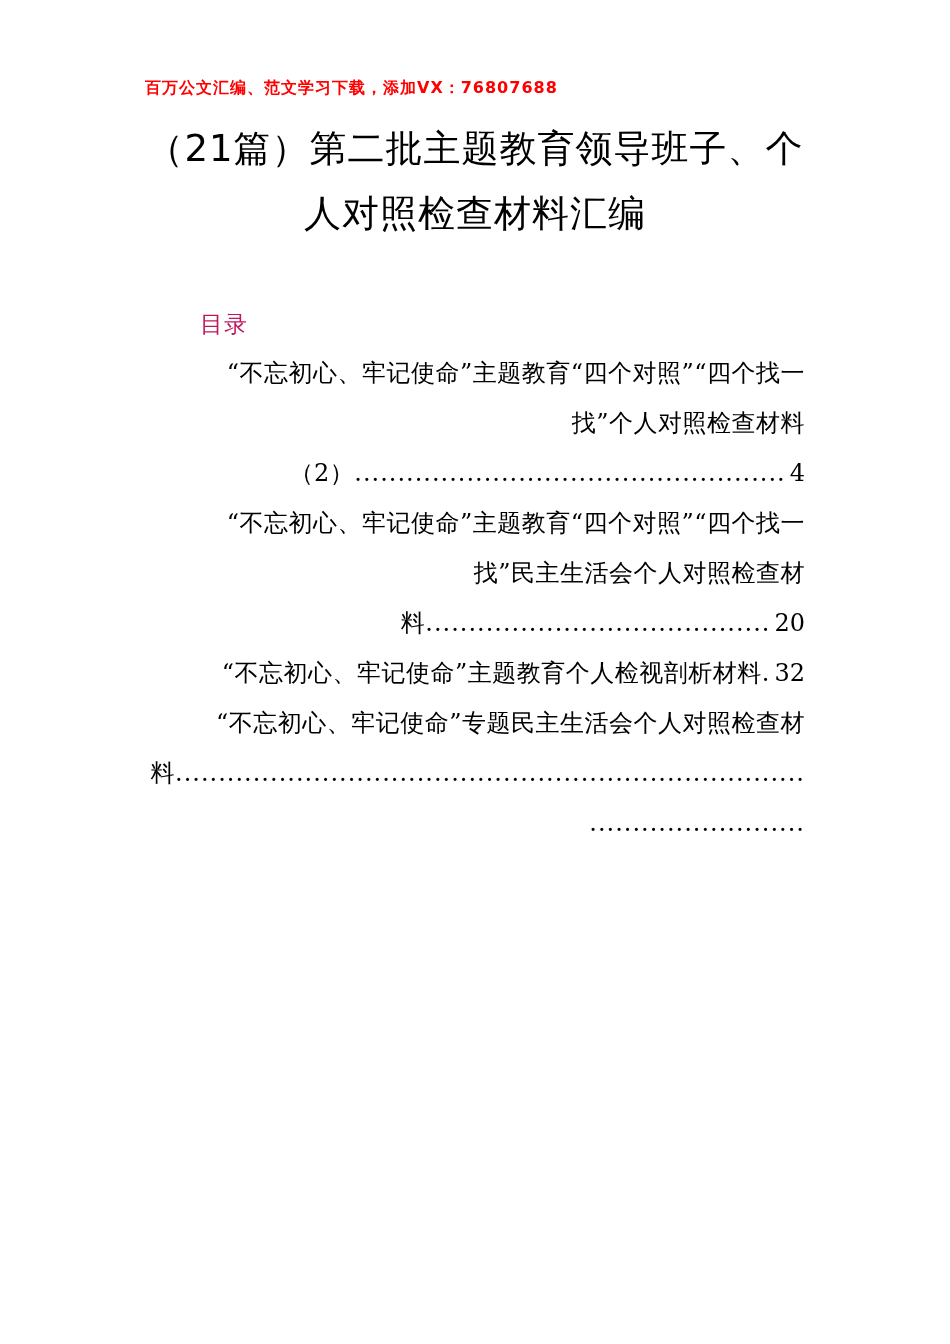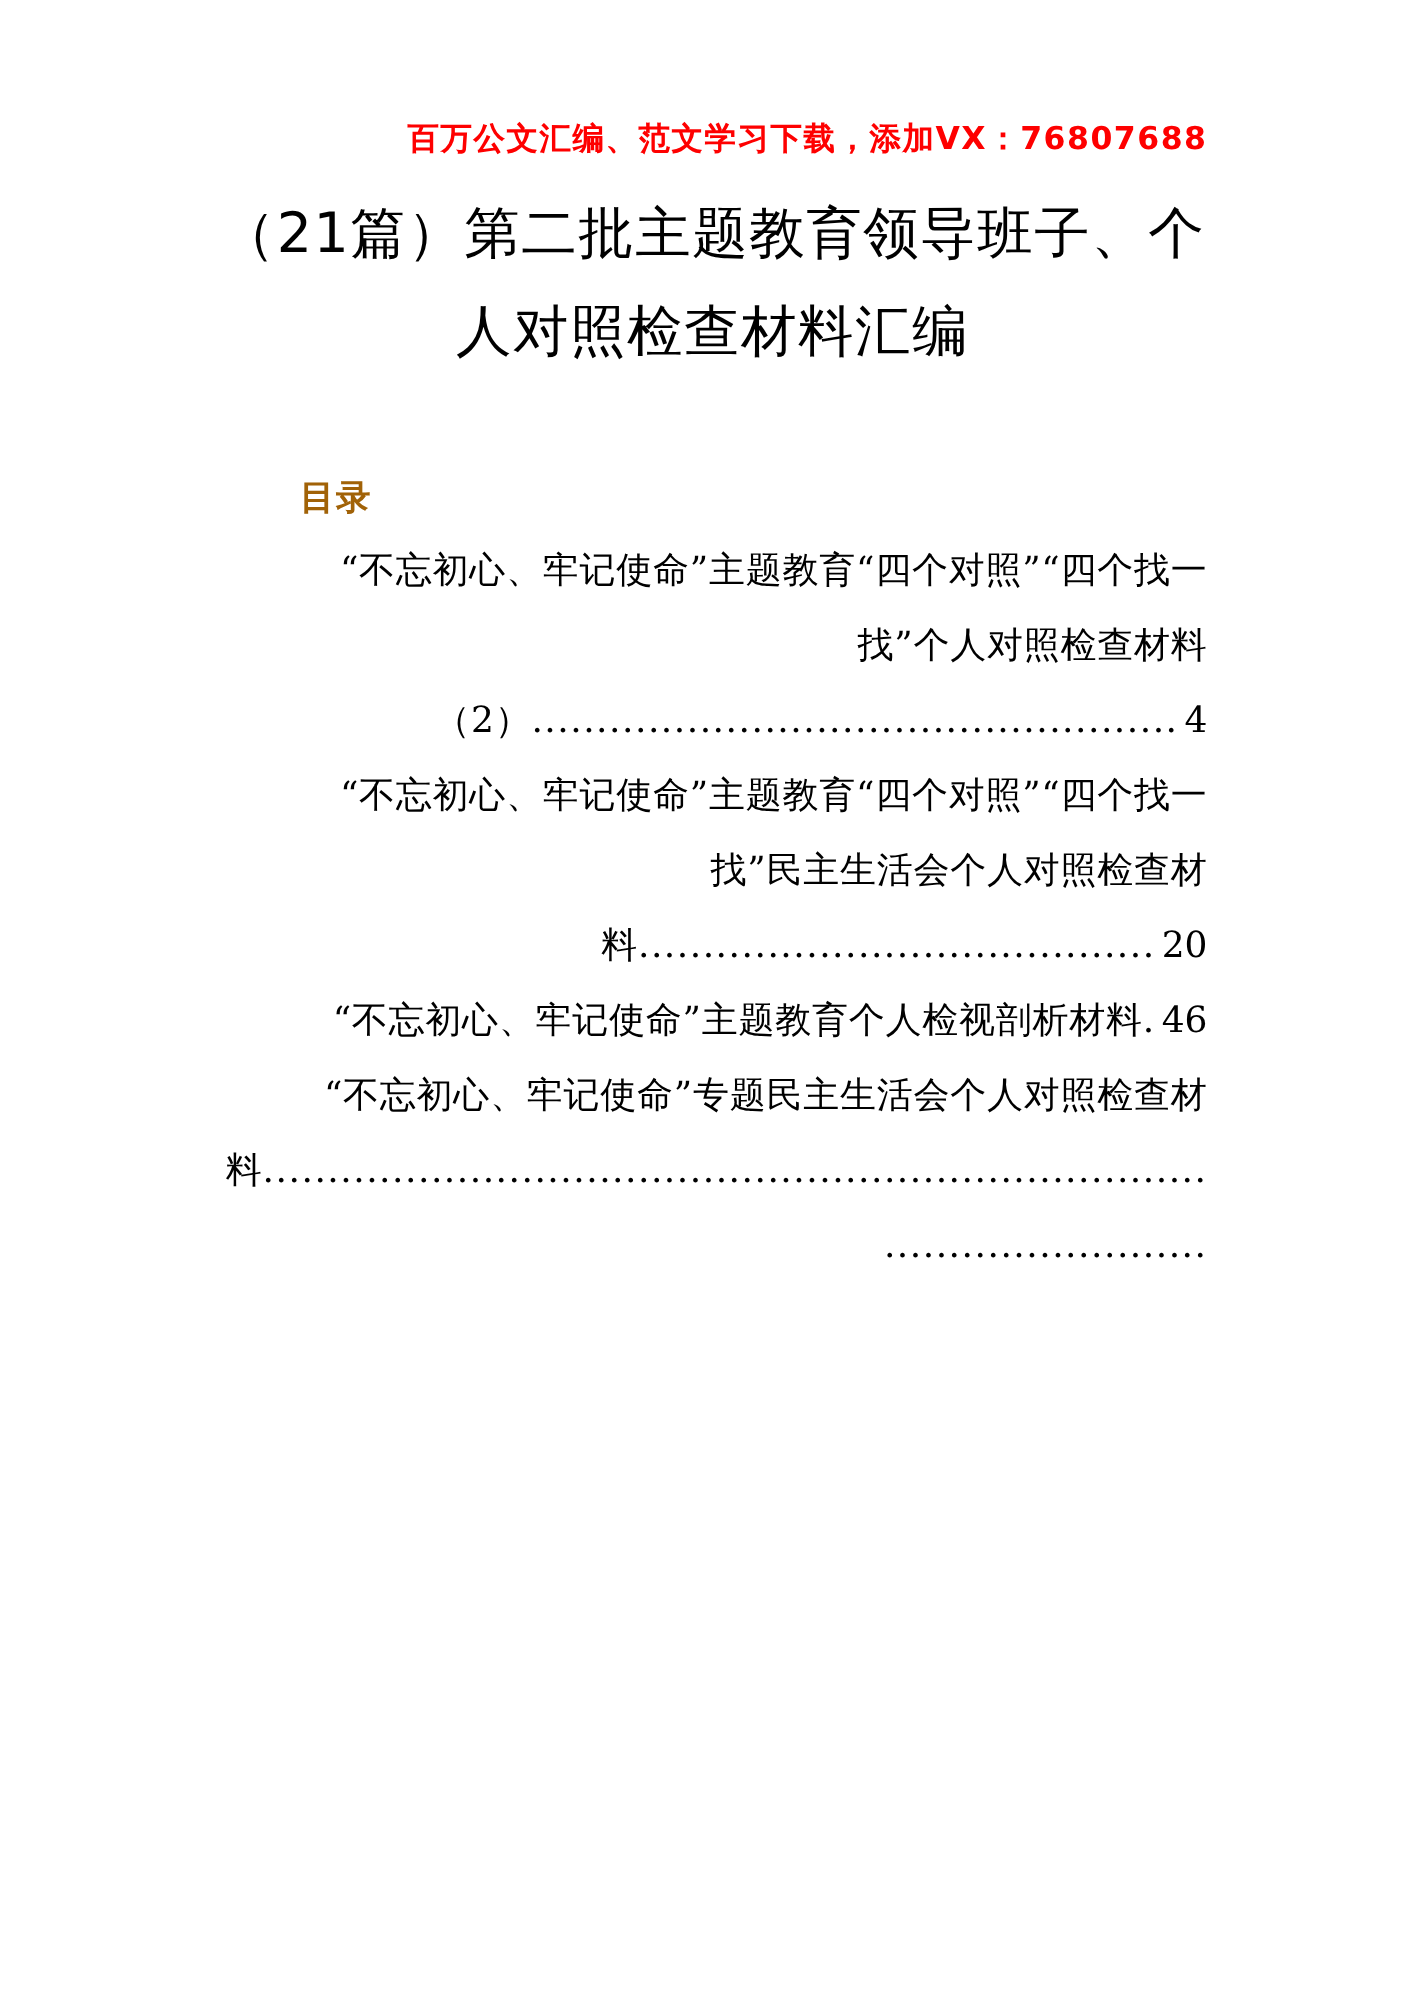--- a/index.html
+++ b/index.html
@@ -12,44 +12,44 @@
     width: 950px;
     min-height: 1344px;
     margin: 0 auto;
     background: #ffffff;
     box-sizing: border-box;
     padding: 78px 145px 60px 145px;
     font-family: "DejaVu Serif", "Liberation Serif", serif;
     color: #000000;
   }
   .promo {
-    text-align: right;
+    text-align: left;
     font-family: "DejaVu Sans", "Liberation Sans", sans-serif;
-    font-size: 21px;
+    font-size: 16px;
     font-weight: bold;
     color: #fe0000;
     letter-spacing: 1px;
     margin-bottom: 18px;
   }
   .doc-title {
     font-family: "DejaVu Sans", "Liberation Sans", sans-serif;
     font-size: 37px;
     font-weight: normal;
     line-height: 1.75;
     text-align: center;
     letter-spacing: 1px;
     margin: 0 auto 0 auto;
     max-width: 660px;
     color: #000000;
   }
   .toc-heading {
     font-family: "DejaVu Sans", "Liberation Sans", sans-serif;
     font-size: 23px;
-    font-weight: bold;
-    color: #a16207;
+    font-weight: normal;
+    color: #be185d;
     margin-top: 62px;
     margin-bottom: 8px;
     padding-left: 55px;
     letter-spacing: 1px;
   }
   .toc-list {
     font-size: 24px;
   }
   .toc-entry {
     margin: 0;
@@ -78,17 +78,17 @@
 
   <div class="promo">百万公文汇编、范文学习下载，添加VX：76807688</div>
 
   <h1 class="doc-title">（21篇）第二批主题教育领导班子、个人对照检查材料汇编</h1>
 
   <div class="toc-heading">目录</div>
 
   <div class="toc-list" id="toc">
       <p class="toc-entry"><span class="toc-text">“不忘初心、牢记使命”主题教育“四个对照”“四个找一找”个人对照检查材料（2）</span><span class="toc-dots">..................................................</span><span class="toc-page">4</span></p>
       <p class="toc-entry"><span class="toc-text">“不忘初心、牢记使命”主题教育“四个对照”“四个找一找”民主生活会个人对照检查材料</span><span class="toc-dots">........................................</span><span class="toc-page">20</span></p>
-      <p class="toc-entry"><span class="toc-text">“不忘初心、牢记使命”主题教育个人检视剖析材料</span><span class="toc-dots">.</span><span class="toc-page">46</span></p>
+      <p class="toc-entry"><span class="toc-text">“不忘初心、牢记使命”主题教育个人检视剖析材料</span><span class="toc-dots">.</span><span class="toc-page">32</span></p>
       <p class="toc-entry"><span class="toc-text">“不忘初心、牢记使命”专题民主生活会个人对照检查材料</span><span class="toc-dots">..................................................................................................</span></p>
     </div>
 
 </div>
 
 </body></html>

